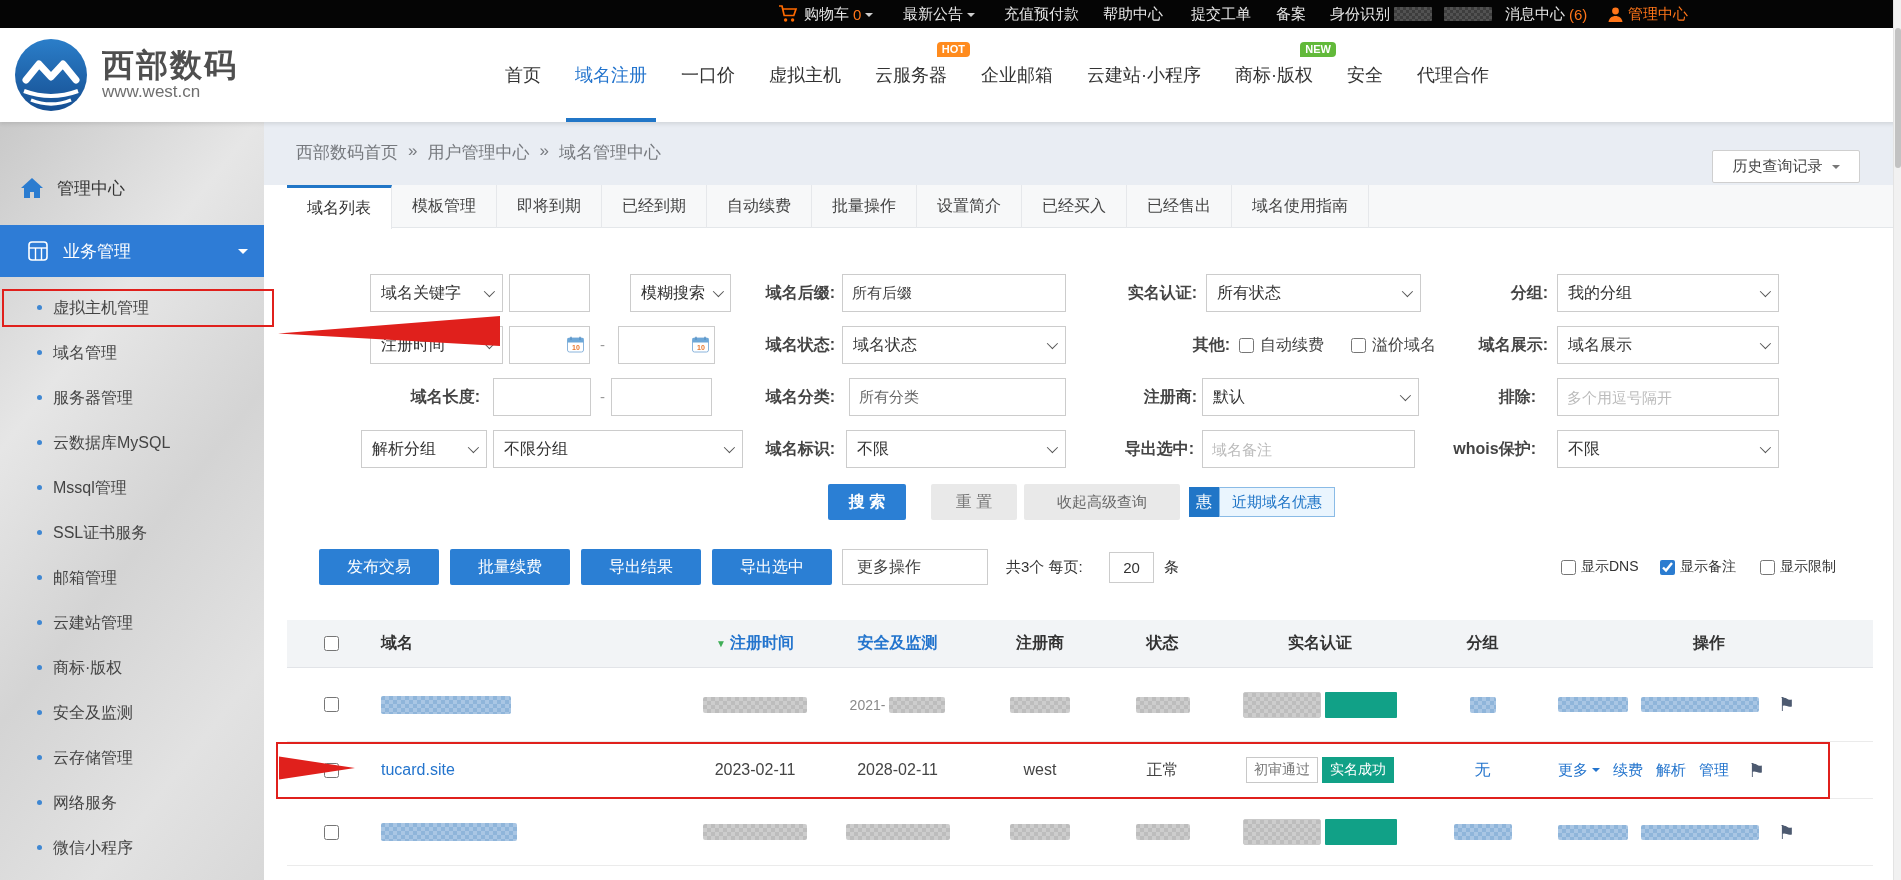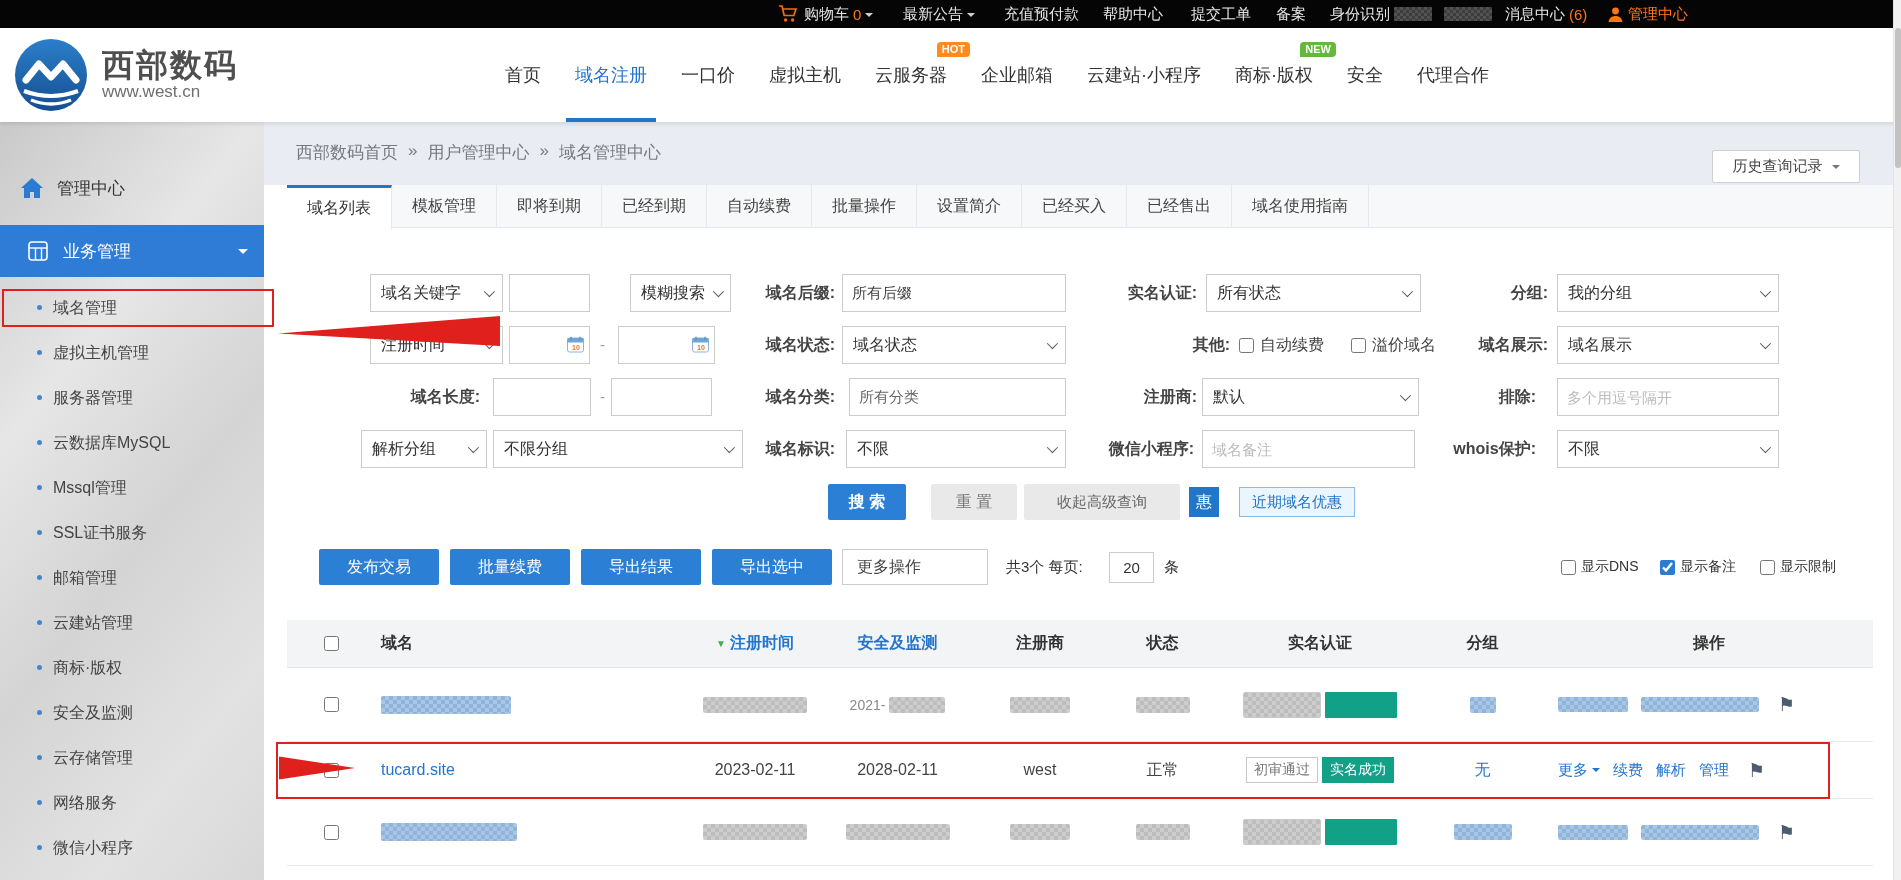--- a/index.html
+++ b/index.html
@@ -80,21 +80,21 @@
 
   
   .btn { position:absolute; height:36px; display:flex; align-items:center; justify-content:center;
          border-radius:2px; cursor:pointer; white-space:nowrap; }
   .btn-blue { background:#2b7fd4; color:#fff; font-size:16px; }
   .btn-gray { background:#e9e9e9; color:#777; font-size:16px; }
   .promo { position:absolute; display:flex; cursor:pointer; }
   .promo .pb { width:30px; height:30px; background:#2176c7; color:#fff; font-size:16px;
                display:flex; align-items:center; justify-content:center; }
   .promo .pt { height:30px; line-height:28px; border:1px solid #8abbe6; background:#eaf5fe;
-               color:#2176c7; font-size:15px; padding:0 12px;margin-left:20px; }
+               color:#2176c7; font-size:15px; padding:0 12px; }
 
   
   .more-box { position:absolute; width:146px; height:36px; border:1px solid #ccc; background:#fff;
               font-size:16px; color:#444; line-height:34px; padding-left:14px; cursor:pointer; }
   .count-text { position:absolute; height:36px; line-height:36px; font-size:15px; color:#333; }
   .pp-input { position:absolute; width:45px; height:31px; border:1px solid #ccc; text-align:center;
               font-size:15px; color:#333; }
   .toggle { position:absolute; height:36px; display:flex; align-items:center; gap:5px; font-size:14px;
             color:#333; cursor:pointer; white-space:nowrap; }
 
@@ -229,22 +229,22 @@
       <svg width="20" height="20" viewBox="0 0 20 20">
           <rect x="1" y="1" width="18" height="18" rx="3" fill="none" stroke="#fff" stroke-width="1.6"></rect>
           <line x1="1" y1="7" x2="19" y2="7" stroke="#fff" stroke-width="1.4"></line>
           <line x1="7.5" y1="7" x2="7.5" y2="19" stroke="#fff" stroke-width="1.4"></line>
           <line x1="13.5" y1="7" x2="13.5" y2="19" stroke="#fff" stroke-width="1.4"></line>
         </svg>
       <span>业务管理</span>
       <span class="gcaret"></span>
     </div>
     <ul class="side-menu">
+      <li>虚拟主机管理</li>
       <li>域名管理</li>
-      <li>虚拟主机管理</li>
       <li>服务器管理</li>
       <li>云数据库MySQL</li>
       <li>Mssql管理</li>
       <li>SSL证书服务</li>
       <li>邮箱管理</li>
       <li>云建站管理</li>
       <li>商标·版权</li>
       <li>安全及监测</li>
       <li>云存储管理</li>
       <li>网络服务</li>
@@ -369,21 +369,21 @@
         </div>
       <div class="sel" style="left:206px;width:250px">
           <span>不限分组</span>
           <span class="chev"></span>
         </div>
       <div class="flabel" style="left:420px;width:128px">域名标识:</div>
       <div class="sel" style="left:559px;width:220px">
           <span>不限</span>
           <span class="chev"></span>
         </div>
-      <div class="flabel" style="left:790px;width:117px">微信小程序:</div>
+      <div class="flabel" style="left:790px;width:117px">导出选中:</div>
       <input class="inp" style="left: 915px; width: 213px;" placeholder="域名备注">
       <div class="flabel" style="left:1141px;width:108px">whois保护:</div>
       <div class="sel" style="left:1270px;width:222px">
           <span>不限</span>
           <span class="chev"></span>
         </div>
     </div>
 
     <div class="btn btn-blue" style="left:564px;top:362px;width:78px;font-weight:bold">搜 索</div>
     <div class="btn btn-gray" style="left:667px;top:362px;width:86px">重 置</div>

